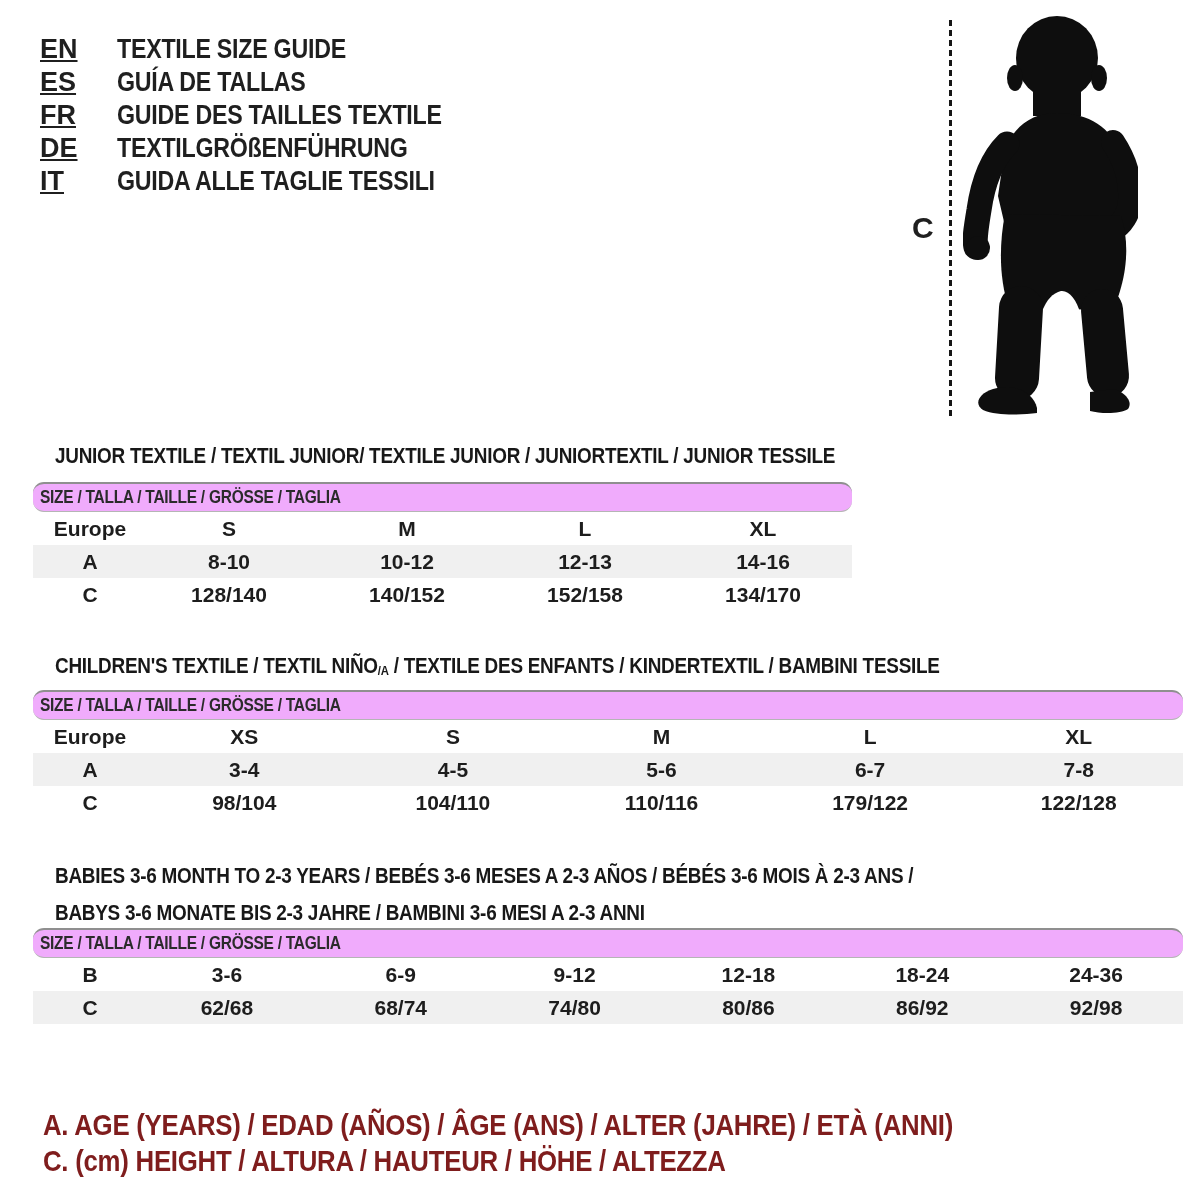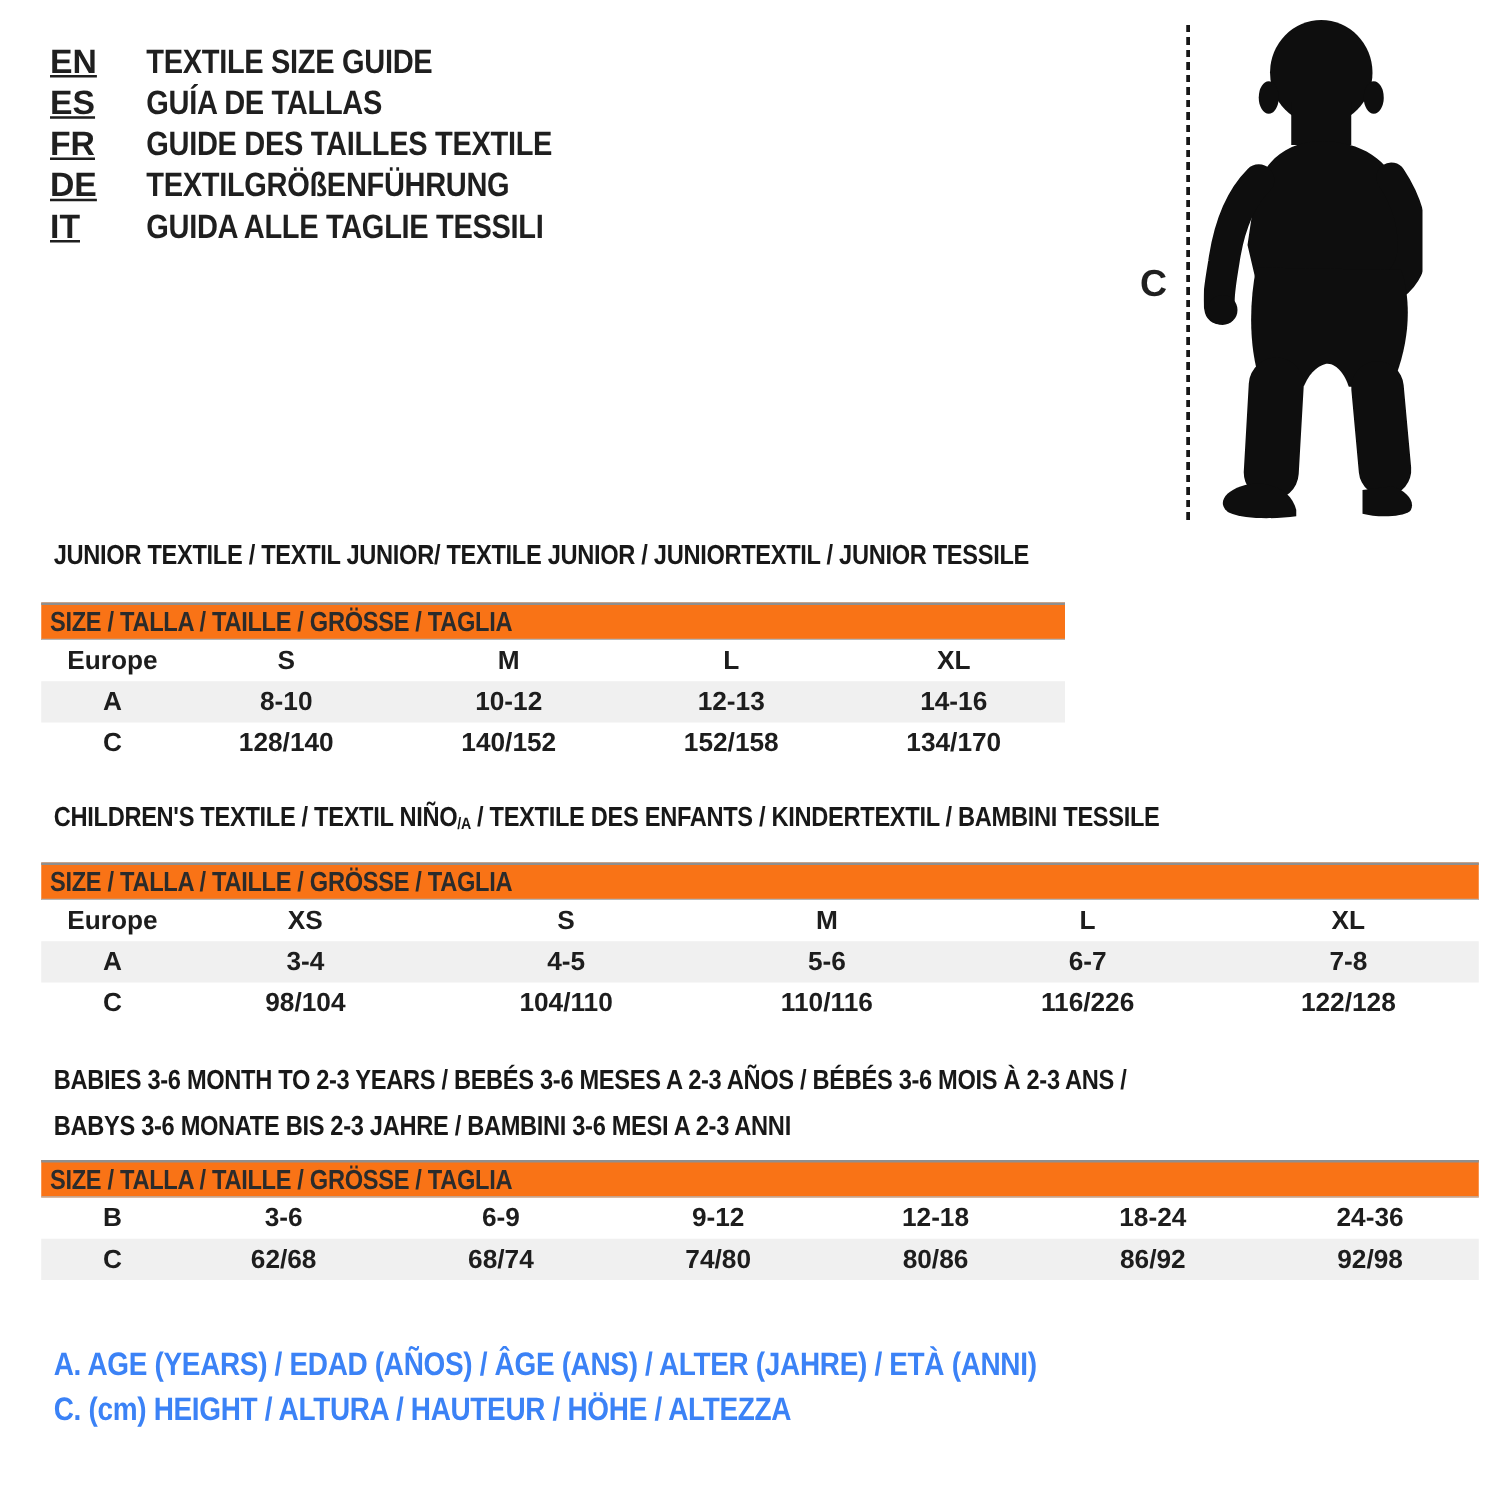--- a/index.html
+++ b/index.html
@@ -38,56 +38,56 @@
   }
   .c-label {
     position: absolute; left: 912px; top: 211px;
     font-size: 30px; font-weight: bold; line-height: 34px;
   }
   .baby-svg { position: absolute; left: 963px; top: 10px; width: 175px; height: 410px; }
 
   
   .tbl-title {
     position: absolute; left: 43px;
-    margin: 0; font-size: 22px; font-weight: bold; line-height: 26px;
+    margin: 12px; font-size: 22px; font-weight: bold; line-height: 26px;
     color: #181818;
   }
   .tbl-title .sub { font-size: 0.6em; vertical-align: -0.15em; }
   .two-line { line-height: 37px; }
 
   
   .tbl { position: absolute; left: 33px; }
   .t1 { top: 482px; width: 819px; }
   .t2 { top: 690px; width: 1150px; }
   .t3 { top: 928px; width: 1150px; }
 
   .size-bar {
     height: 30px; box-sizing: border-box;
-    background: #f97316;
+    background: #f0abfc;
     border-top: 2px solid #8f8f8f;
     border-bottom: 1px solid #b5b5b5;
     display: flex; align-items: center;
     padding-left: 7px;
-    font-size: 22px; font-weight: bold; color: #2b2b2b;
+    font-size: 18px; font-weight: bold; color: #2b2b2b; border-radius: 11px;
   }
   .trow {
     display: grid; height: 33px; align-items: center;
     font-size: 21px; font-weight: bold; color: #1d1d1d;
   }
   .cols4 { grid-template-columns: 107px repeat(4, 1fr); }
   .cols5 { grid-template-columns: 107px repeat(5, 1fr); }
   .cols6 { grid-template-columns: 107px repeat(6, 1fr); }
   .trow .lbl { padding-left: 7px; text-align: center; }
   .trow .val { text-align: center; }
   .shaded { background: #f0f0f0; }
 
   
   .legend {
-    position: absolute; left: 43px; top: 1073px;
-    font-size: 26px; font-weight: bold; line-height: 36px; color: #3b82f6;
+    position: absolute; left: 43px; top: 1107px;
+    font-size: 30px; font-weight: bold; line-height: 36px; color: #7f1d1d;
   }
   .legend div { height: 36px; }
 </style>
 </head>
 <body>
 
 <div class="page">
 
   <section class="lang">
     <div class="code">EN</div>
@@ -170,21 +170,21 @@
       <span class="val">4-5</span>
       <span class="val">5-6</span>
       <span class="val">6-7</span>
       <span class="val">7-8</span>
     </div>
     <div class="trow cols5">
       <span class="lbl">C</span>
       <span class="val">98/104</span>
       <span class="val">104/110</span>
       <span class="val">110/116</span>
-      <span class="val">116/226</span>
+      <span class="val">179/122</span>
       <span class="val">122/128</span>
     </div>
   </div>
 
   <h2 class="tbl-title two-line" style="top:845px">
     <span class="cnd">BABIES 3-6 MONTH TO 2-3 YEARS / BEBÉS 3-6 MESES A 2-3 AÑOS / BÉBÉS 3-6 MOIS À 2-3 ANS /</span><br>
     <span class="cnd">BABYS 3-6 MONATE BIS 2-3 JAHRE / BAMBINI 3-6 MESI A 2-3 ANNI</span>
   </h2>
   <div class="tbl t3">
     <div class="size-bar">

